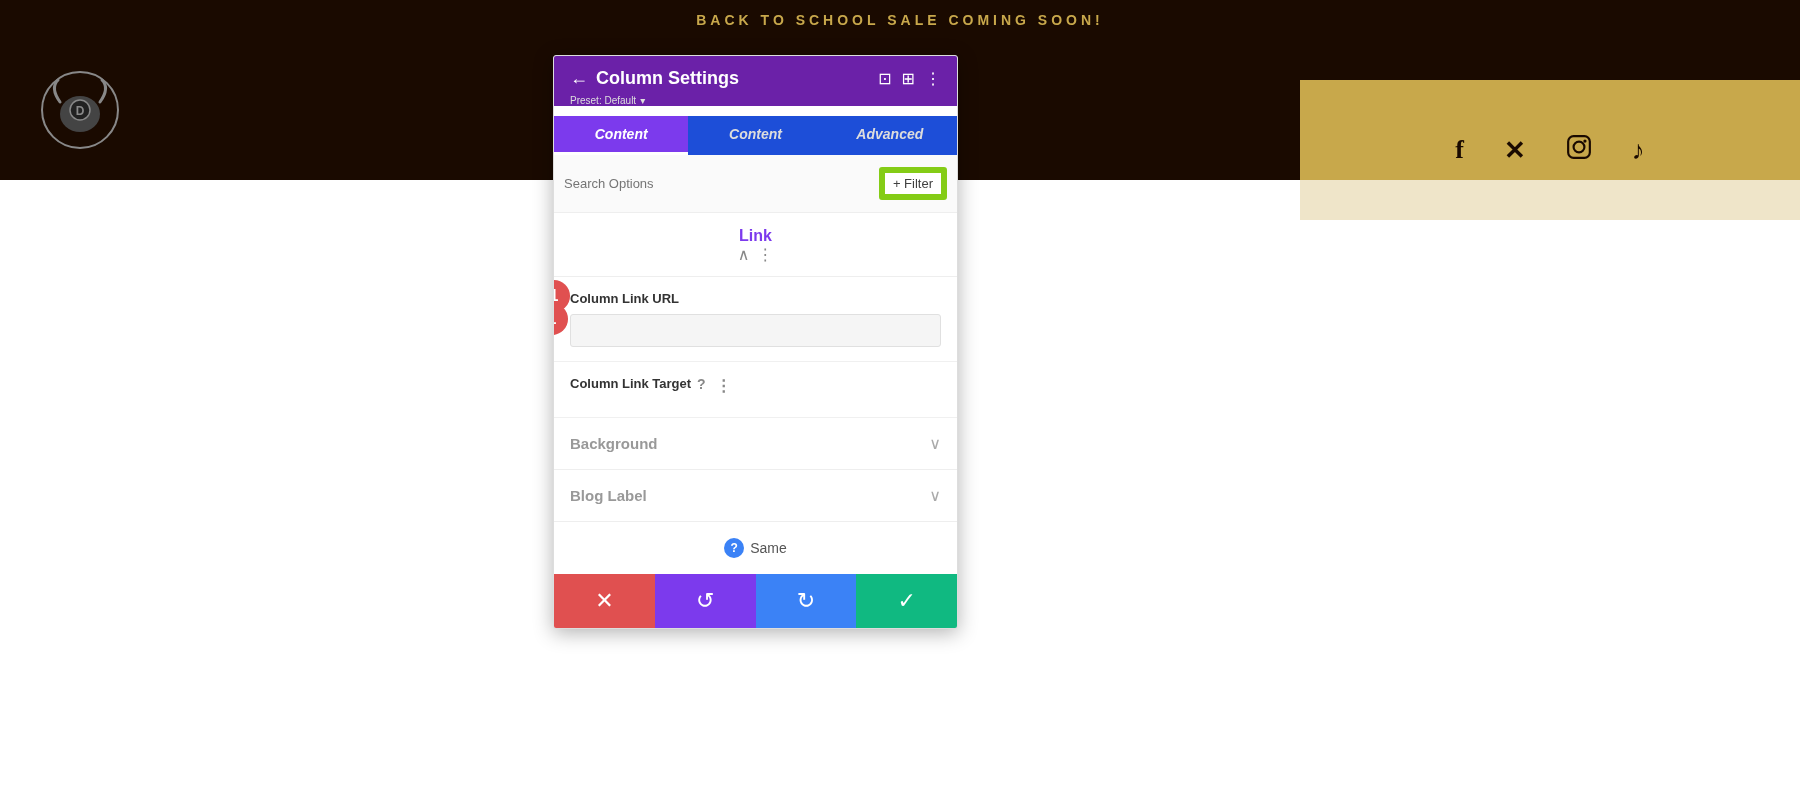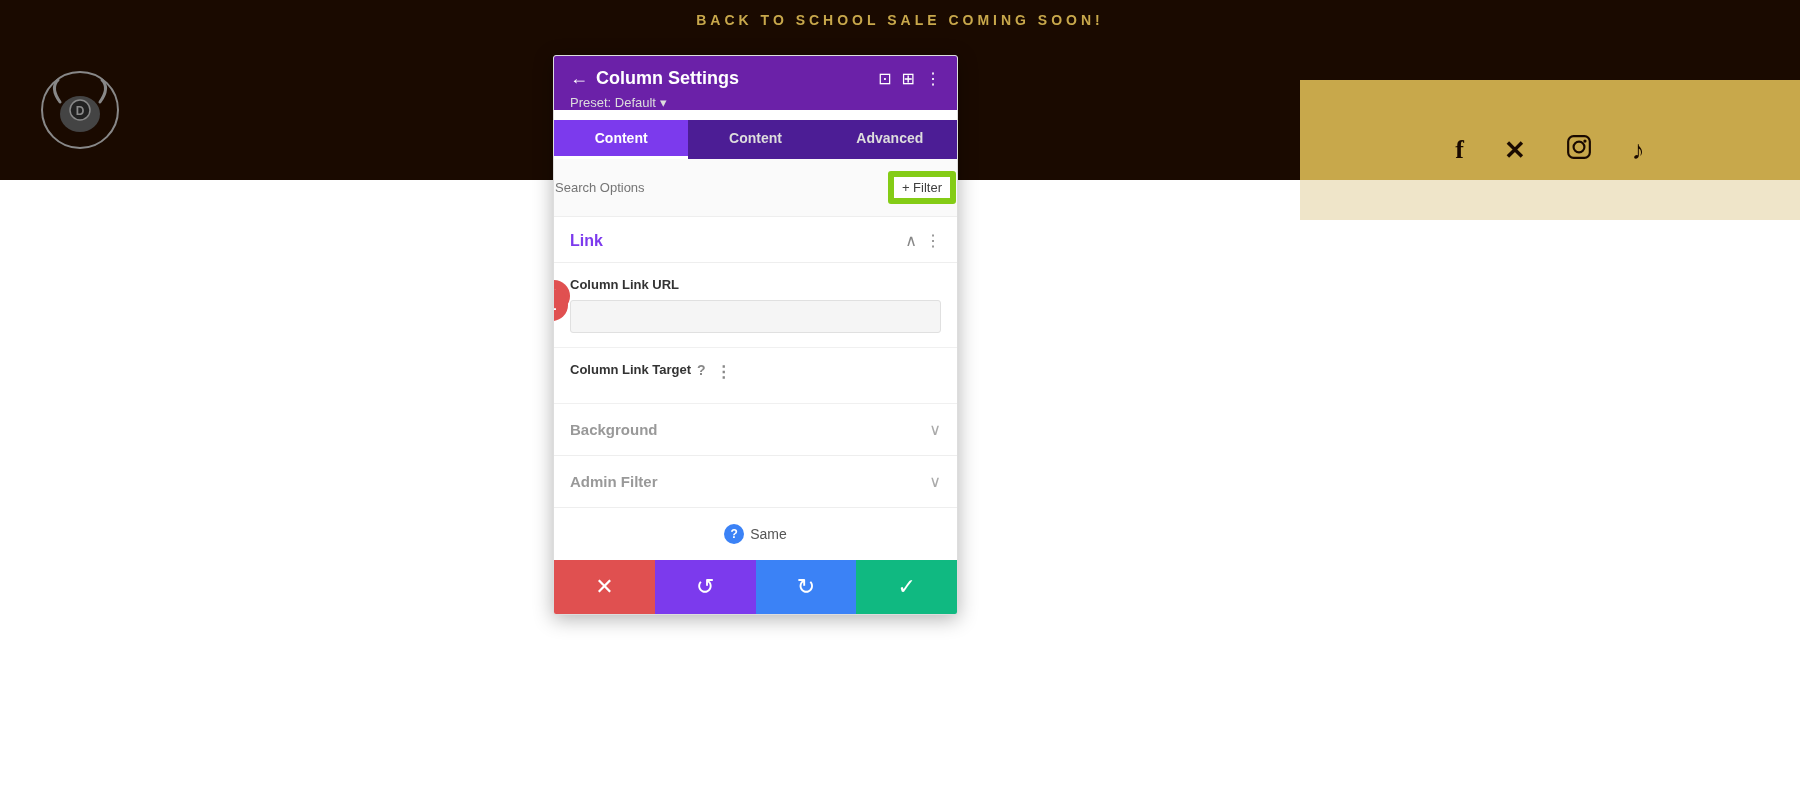--- a/index.html
+++ b/index.html
@@ -158,21 +158,21 @@
     .panel-title {
       display: flex;
       align-items: center;
       gap: 8px;
       font-size: 18px;
       font-weight: 600;
       color: #fff;
     }
 
     .panel-preset {
-      font-size: 13px;
+      font-size: 10px;
       color: #ddd;
       cursor: pointer;
       display: flex;
       align-items: center;
       gap: 4px;
       margin-bottom: 10px;
     }
 
     .panel-header-icons {
       display: flex;
@@ -182,21 +182,22 @@
 
     .panel-header-icons span {
       cursor: pointer;
       font-size: 16px;
       color: #fff;
     }
 
     
     .panel-tabs {
       display: flex;
-      background: #4c1d95;
+      background: #1d4ed8;
+      font-style: italic;
     }
 
     .panel-tab {
       flex: 1;
       padding: 10px 0;
       text-align: center;
       font-size: 14px;
       font-weight: 600;
       cursor: pointer;
       color: #ddd;
@@ -206,21 +207,21 @@
     .panel-tab.active {
       color: #fff;
       border-bottom: 3px solid #fff;
       background: #7c3aed;
     }
 
     
     .panel-search {
       display: flex;
       align-items: center;
-      padding: 12px 1px;
+      padding: 12px 10px;
       border-bottom: 1px solid #eee;
       background: #fafafa;
       gap: 8px;
     }
 
     .panel-search input {
       flex: 1;
       border: none;
       background: transparent;
       outline: none;
@@ -247,20 +248,21 @@
       background: #fff;
     }
 
     
     .section-header {
       display: flex;
       align-items: center;
       justify-content: space-between;
       padding: 14px 16px 12px 16px;
       border-bottom: 1px solid #eee;
+      flex-direction: column;
     }
 
     .section-title {
       font-size: 16px;
       font-weight: 600;
       color: #7c3aed;
     }
 
     .section-controls {
       display: flex;
@@ -536,21 +538,21 @@
         <span class="more-icon">⋮</span>
       </div>
     </div>
 
     <div class="collapsed-section">
       <span class="section-title">Background</span>
       <span class="chevron">∨</span>
     </div>
 
     <div class="collapsed-section">
-      <span class="section-title">Admin Filter</span>
+      <span class="section-title">Blog Label</span>
       <span class="chevron">∨</span>
     </div>
 
     <div class="help-row">
       <div class="help-circle">?</div>
       <span>Same</span>
     </div>
 
   </div>
 

